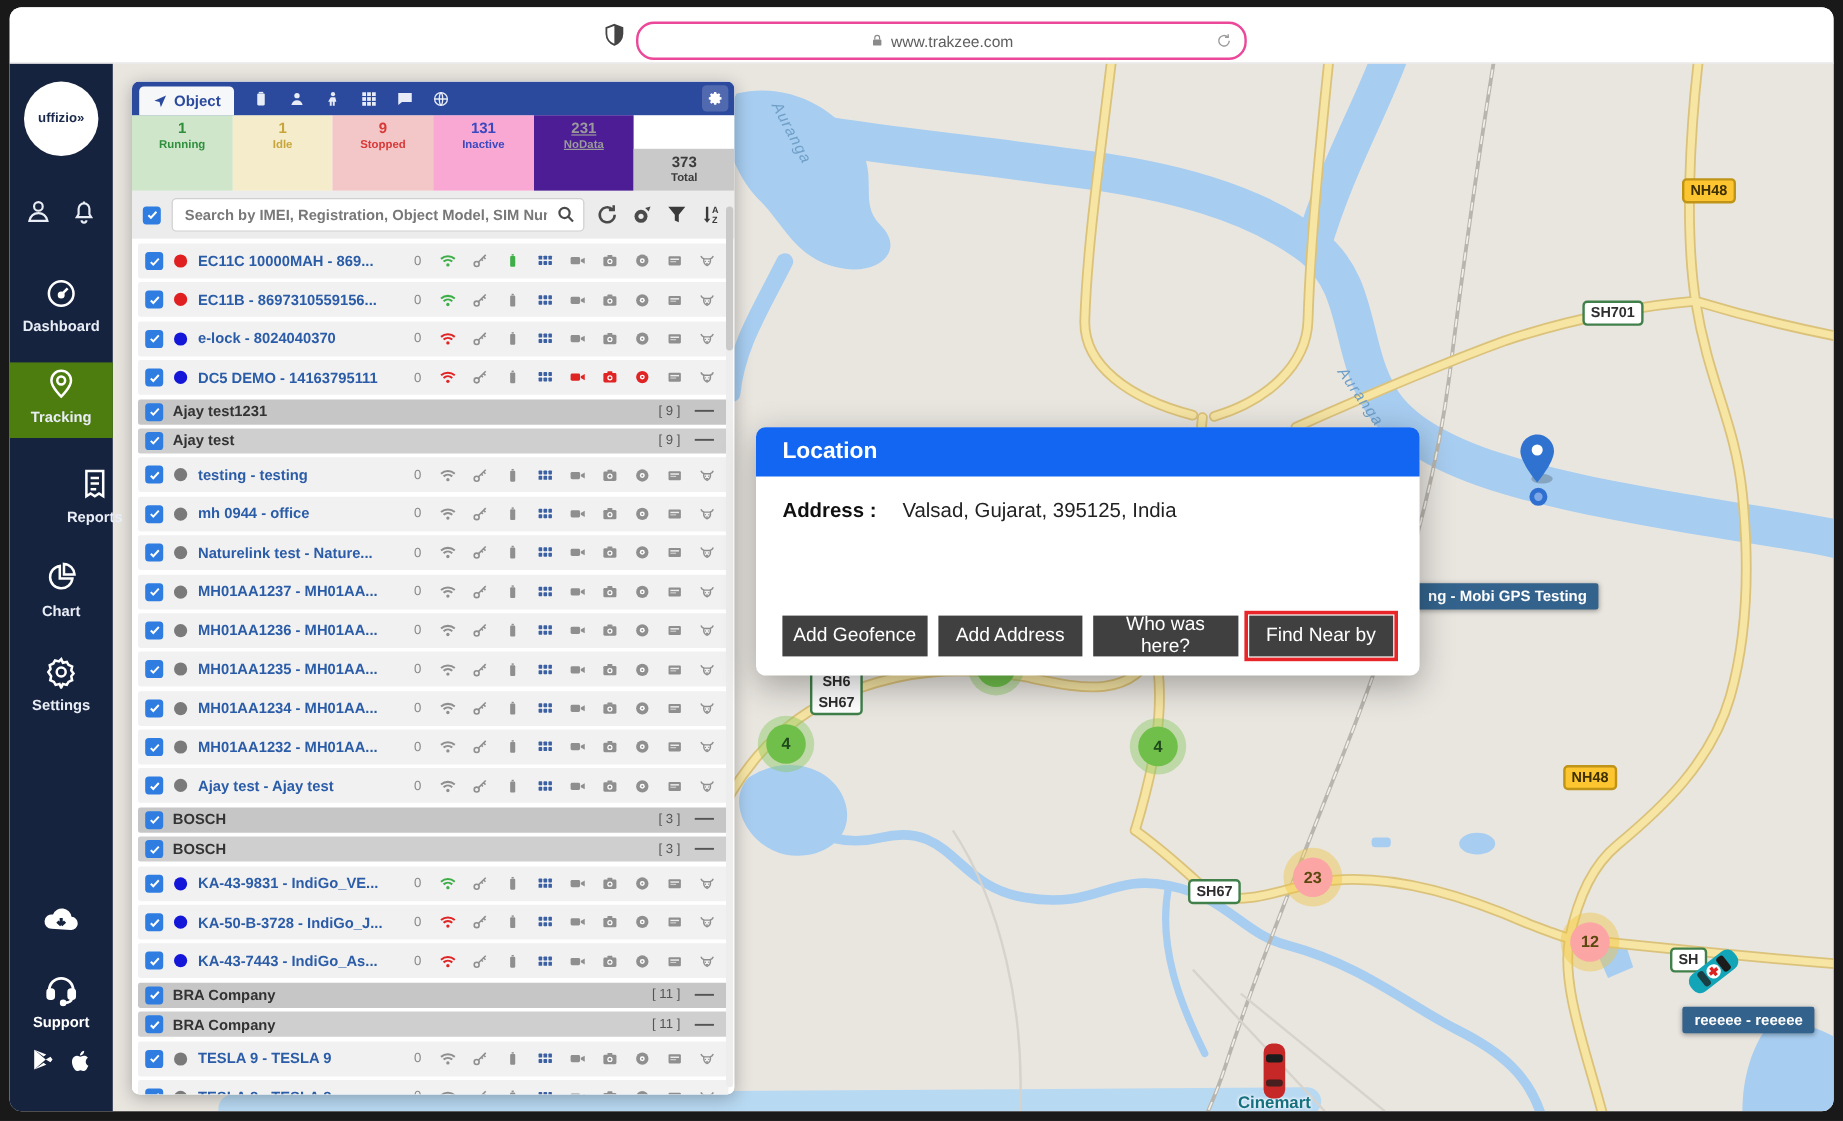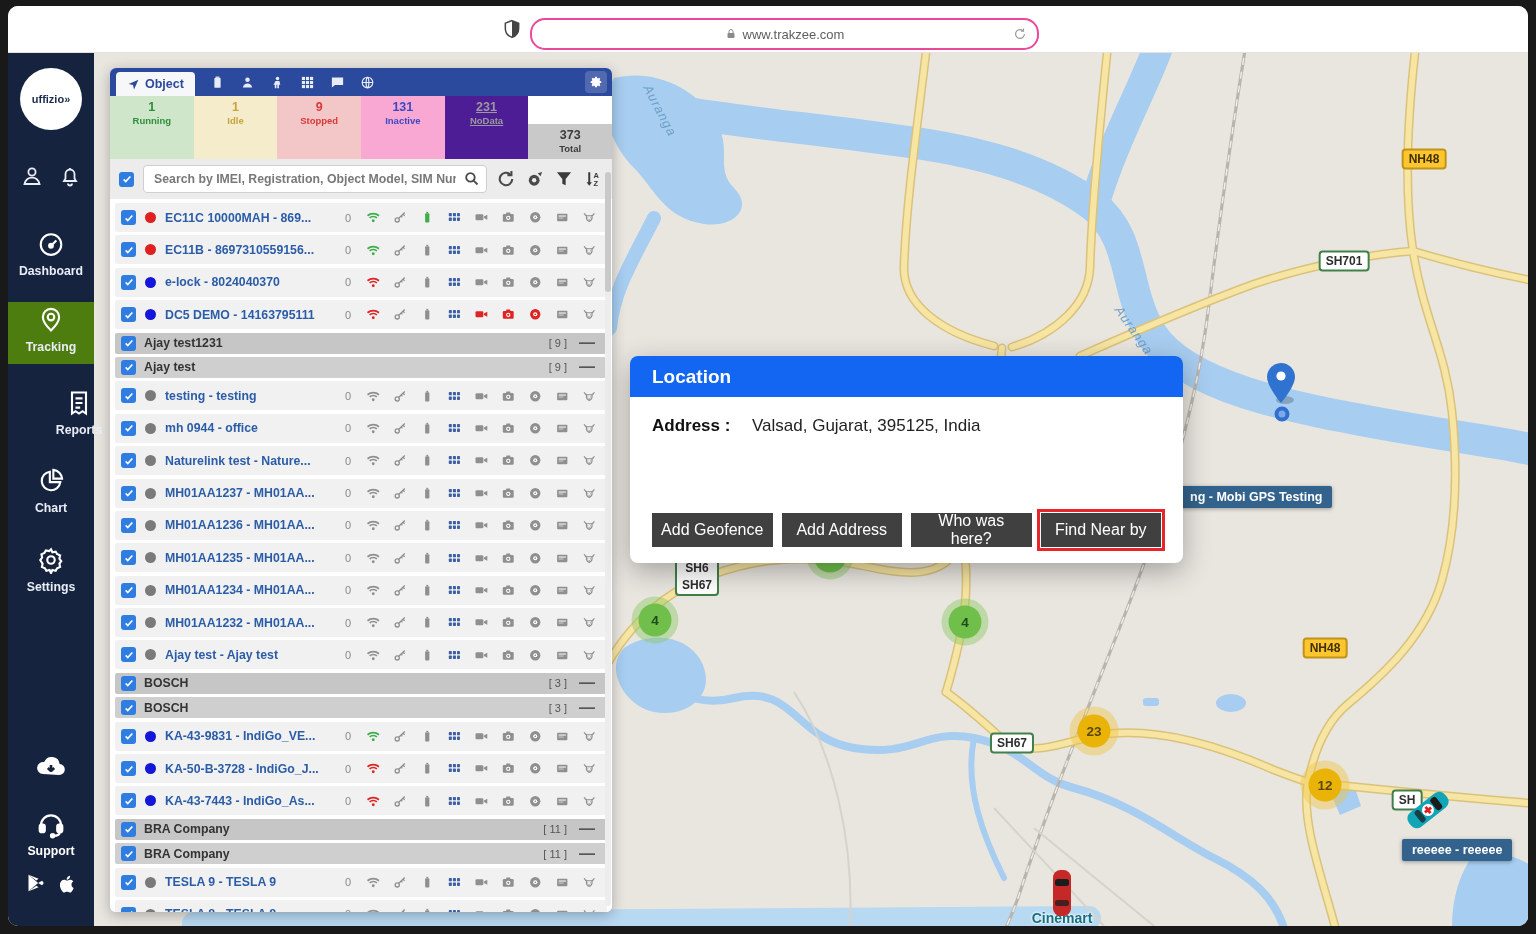--- a/index.html
+++ b/index.html
@@ -27,21 +27,21 @@
   .sb-bottom{position:absolute;left:0;width:86px;text-align:center;color:#fff;}
   
   .maparea{position:absolute;left:86px;top:46px;right:0;bottom:0;background:#e9e6e0;overflow:hidden;}
   .maparea svg.base{position:absolute;left:0;top:0;}
   .badge{position:absolute;transform:translate(-50%,-50%);background:#fff;border:2px solid #41804a;color:#2e2e2e;
     font-weight:bold;font-size:12px;border-radius:4px;padding:0 5px;line-height:17px;text-align:center;white-space:pre-line;z-index:2;}
   .badge.nh{background:#fdc52f;border-color:#c09417;color:#3f3000;}
   .cluster{position:absolute;transform:translate(-50%,-50%);border-radius:50%;width:33px;height:33px;
     display:flex;align-items:center;justify-content:center;font-weight:bold;font-size:13.5px;z-index:2;}
   .cluster.green{background:#6fbf4a;box-shadow:0 0 0 7px rgba(140,200,100,.45);color:#1f4a1c;}
-  .cluster.yellow{background:#eab308;box-shadow:0 0 0 8px rgba(238,196,63,.42);color:#5a480f;}
+  .cluster.yellow{background:#fca5a5;box-shadow:0 0 0 8px rgba(238,196,63,.42);color:#5a480f;}
   .vlabel{position:absolute;background:#33638c;color:#fff;font-size:12.5px;font-weight:bold;padding:4px 10px;
     border-radius:2px;box-shadow:0 1px 4px rgba(0,0,0,.35);white-space:nowrap;z-index:2;}
   .river-label{position:absolute;color:#6f9fc8;font-size:13px;font-style:italic;z-index:1;letter-spacing:1px;}
   .place-label{position:absolute;color:#15707f;font-size:14px;font-weight:bold;z-index:2;
     text-shadow:0 0 3px #fff,0 0 3px #fff;transform:translate(-50%,0);}
   .pin{position:absolute;z-index:3;transform:translate(-50%,-100%);}
   .pin-ring{position:absolute;z-index:2;width:15px;height:15px;border-radius:50%;border:4px solid #2f6fd0;
     background:#7fa8e8;transform:translate(-50%,-50%);box-sizing:border-box;}
   .car{position:absolute;z-index:4;transform:translate(-50%,-50%);}
   

